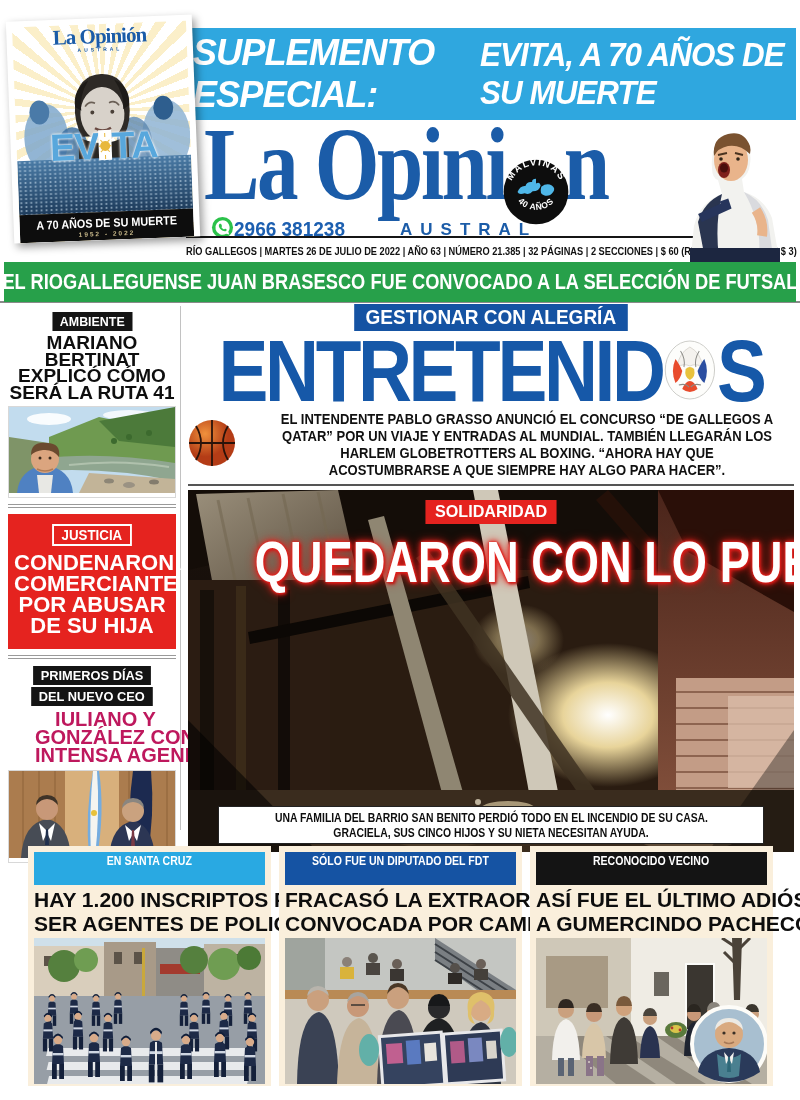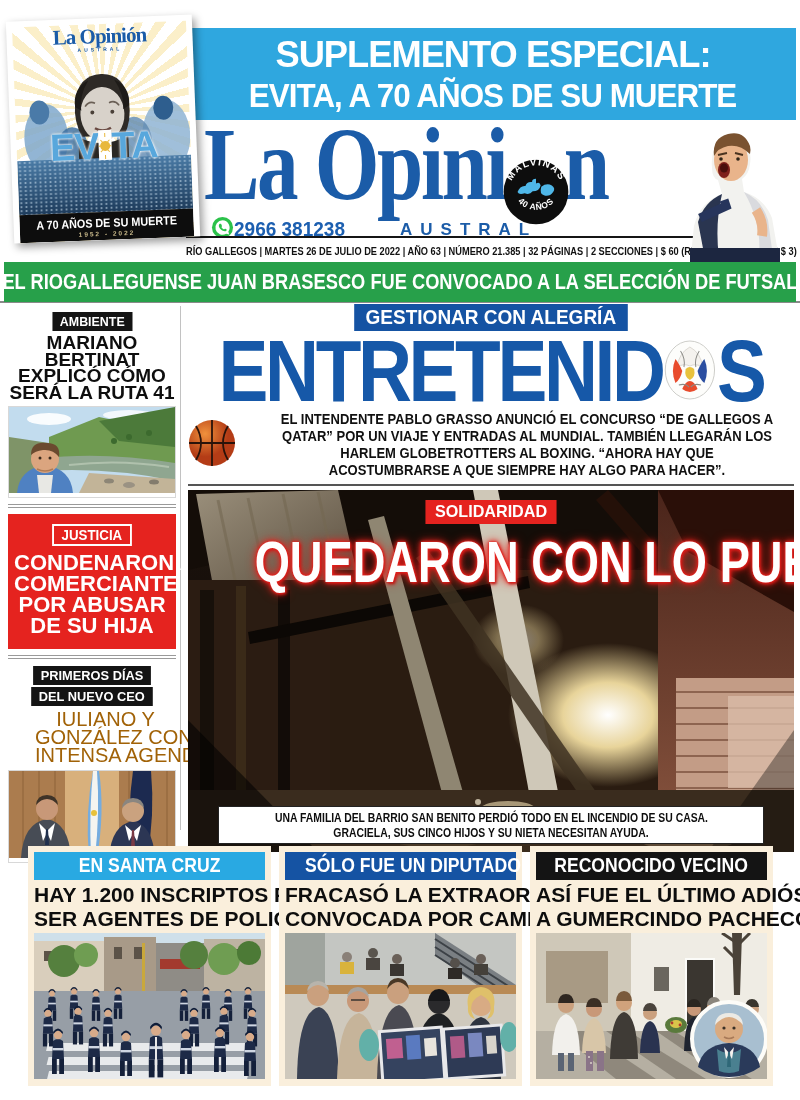--- a/index.html
+++ b/index.html
@@ -4,21 +4,21 @@
 <style>
   html,body{margin:0;padding:0;background:#e9e9e9;}
   *{box-sizing:border-box;}
   .page{position:relative;width:800px;height:1100px;background:#fff;overflow:hidden;
         font-family:"Liberation Sans",sans-serif;margin:0 auto;}
   .abs{position:absolute;}
   .cx{text-align:center;}
 
   
   .top-banner{left:190px;top:28px;width:606px;height:92px;background:#2FA7DF;color:#fff;
-              display:flex;flex-direction:column;justify-content:center;align-items:center;gap:1px;}
+              display:flex;justify-content:center;align-items:center;gap:1px;font-style:italic;}
   .top-banner .l1{font-size:37px;font-weight:900;letter-spacing:-1px;transform:scaleX(.98);}
   .top-banner .l2{font-size:33px;font-weight:900;letter-spacing:-1px;transform:scaleX(.95);}
 
   
   .cover{left:10px;top:18px;width:186px;height:222px;background:#fff;padding:6px 6px 0 6px;
          transform:rotate(-2.2deg);box-shadow:3px 4px 9px rgba(0,0,0,.4);z-index:6;}
   .cover-in{position:relative;width:100%;height:216px;overflow:hidden;
             background:repeating-conic-gradient(from 0deg at 50% 40%,#FBEFC9 0deg 5deg,#ffffff 5deg 11deg);}
   .cover-logo{position:relative;margin-top:2px;color:#1B5CA8;font-family:"Liberation Serif",serif;
               font-weight:bold;font-size:21px;line-height:20px;text-align:center;letter-spacing:-1px;}
@@ -65,21 +65,21 @@
   .h-side{font-weight:900;color:#0e0e0e;line-height:15.5px;}
   .h-side .ln{font-size:19px;transform:scaleX(.8);white-space:nowrap;}
   .photo-frame{border:1px solid #d8d8d8;overflow:hidden;}
   .div-double{border-top:1px solid #9a9a9a;border-bottom:1px solid #9a9a9a;height:4px;margin:6px 0;}
   .justicia{background:#E5231F;width:168px;padding:10px 6px 12px 6px;text-align:center;}
   .justicia .jtag{background:#E5231F;border:2px solid #fff;color:#fff;font-size:14px;font-weight:900;
                   display:inline-block;padding:1px 8px;transform:scaleX(.95);}
   .justicia .ln{font-size:22px;color:#fff;font-weight:900;line-height:19px;transform:scaleX(.8);white-space:nowrap;}
   .ceo-tags .tag{font-size:13.5px;margin:1px 0;transform:scaleX(.95);}
   .h-ceo .ln{font-size:20px;transform:scaleX(.8);white-space:nowrap;}
-  .h-ceo{font-weight:400;color:#a16207;line-height:17px;margin-left:27px;}
+  .h-ceo{font-weight:700;color:#be185d;line-height:17px;margin-left:27px;}
 
   
   .main{left:188px;top:304px;width:606px;}
   .kicker{background:#1553A3;color:#fff;font-size:20px;font-weight:900;display:inline-block;
           padding:2px 12px;transform:scaleX(.95);}
   .big-head{display:flex;align-items:center;justify-content:center;color:#1658A8;
             font-size:88px;font-weight:900;letter-spacing:-4px;line-height:76px;
             transform:scaleX(.85);margin-top:2px;}
   .big-head svg{margin:0 1px;}
   .intro-row{display:flex;align-items:center;gap:24px;margin-top:2px;}
@@ -93,22 +93,22 @@
                  display:inline-block;transform:scaleX(.95);}
   .fire-head{position:absolute;left:0;right:0;top:38px;text-align:center;color:#fff;font-size:58px;
              font-weight:900;white-space:nowrap;transform:scaleX(.78);letter-spacing:0;
              text-shadow:0 0 2px #E5231F,0 0 4px #E5231F,0 0 7px #E5231F,0 0 12px rgba(229,35,31,.85),2px 2px 3px rgba(160,10,10,.9);}
   .fire-cap{position:absolute;left:30px;width:546px;top:316px;background:#fff;border:1px solid #222;
             padding:3px 2px;text-align:center;}
   .fire-cap .ln{font-size:13px;font-weight:800;color:#0d0d0d;line-height:15px;white-space:nowrap;transform:scaleX(.8);}
 
   
   .card{top:846px;width:243px;height:240px;background:#FAEFDC;padding:6px 6px 0 6px;}
-  .card .ctag{display:block;color:#fff;font-weight:900;font-size:20px;text-align:center;
-              padding:2px 0 3px 0;}
+  .card .ctag{display:block;color:#fff;font-weight:900;font-size:12px;text-align:center;
+              padding:2px 0 17px 0;}
   .card .ctag span{display:inline-block;transform:scaleX(.88);white-space:nowrap;}
   .card .chead{margin-top:4px;height:46px;text-align:center;font-weight:900;color:#0d0d0d;line-height:22px;}
   .card .chead .ln{font-size:21px;transform:scaleX(.75);white-space:nowrap;}
   .card .cphoto{margin-top:3px;width:231px;height:146px;overflow:hidden;}
 
   .player{left:660px;top:118px;width:136px;height:146px;z-index:1;}
 </style>
 </head>
 <body>
 

